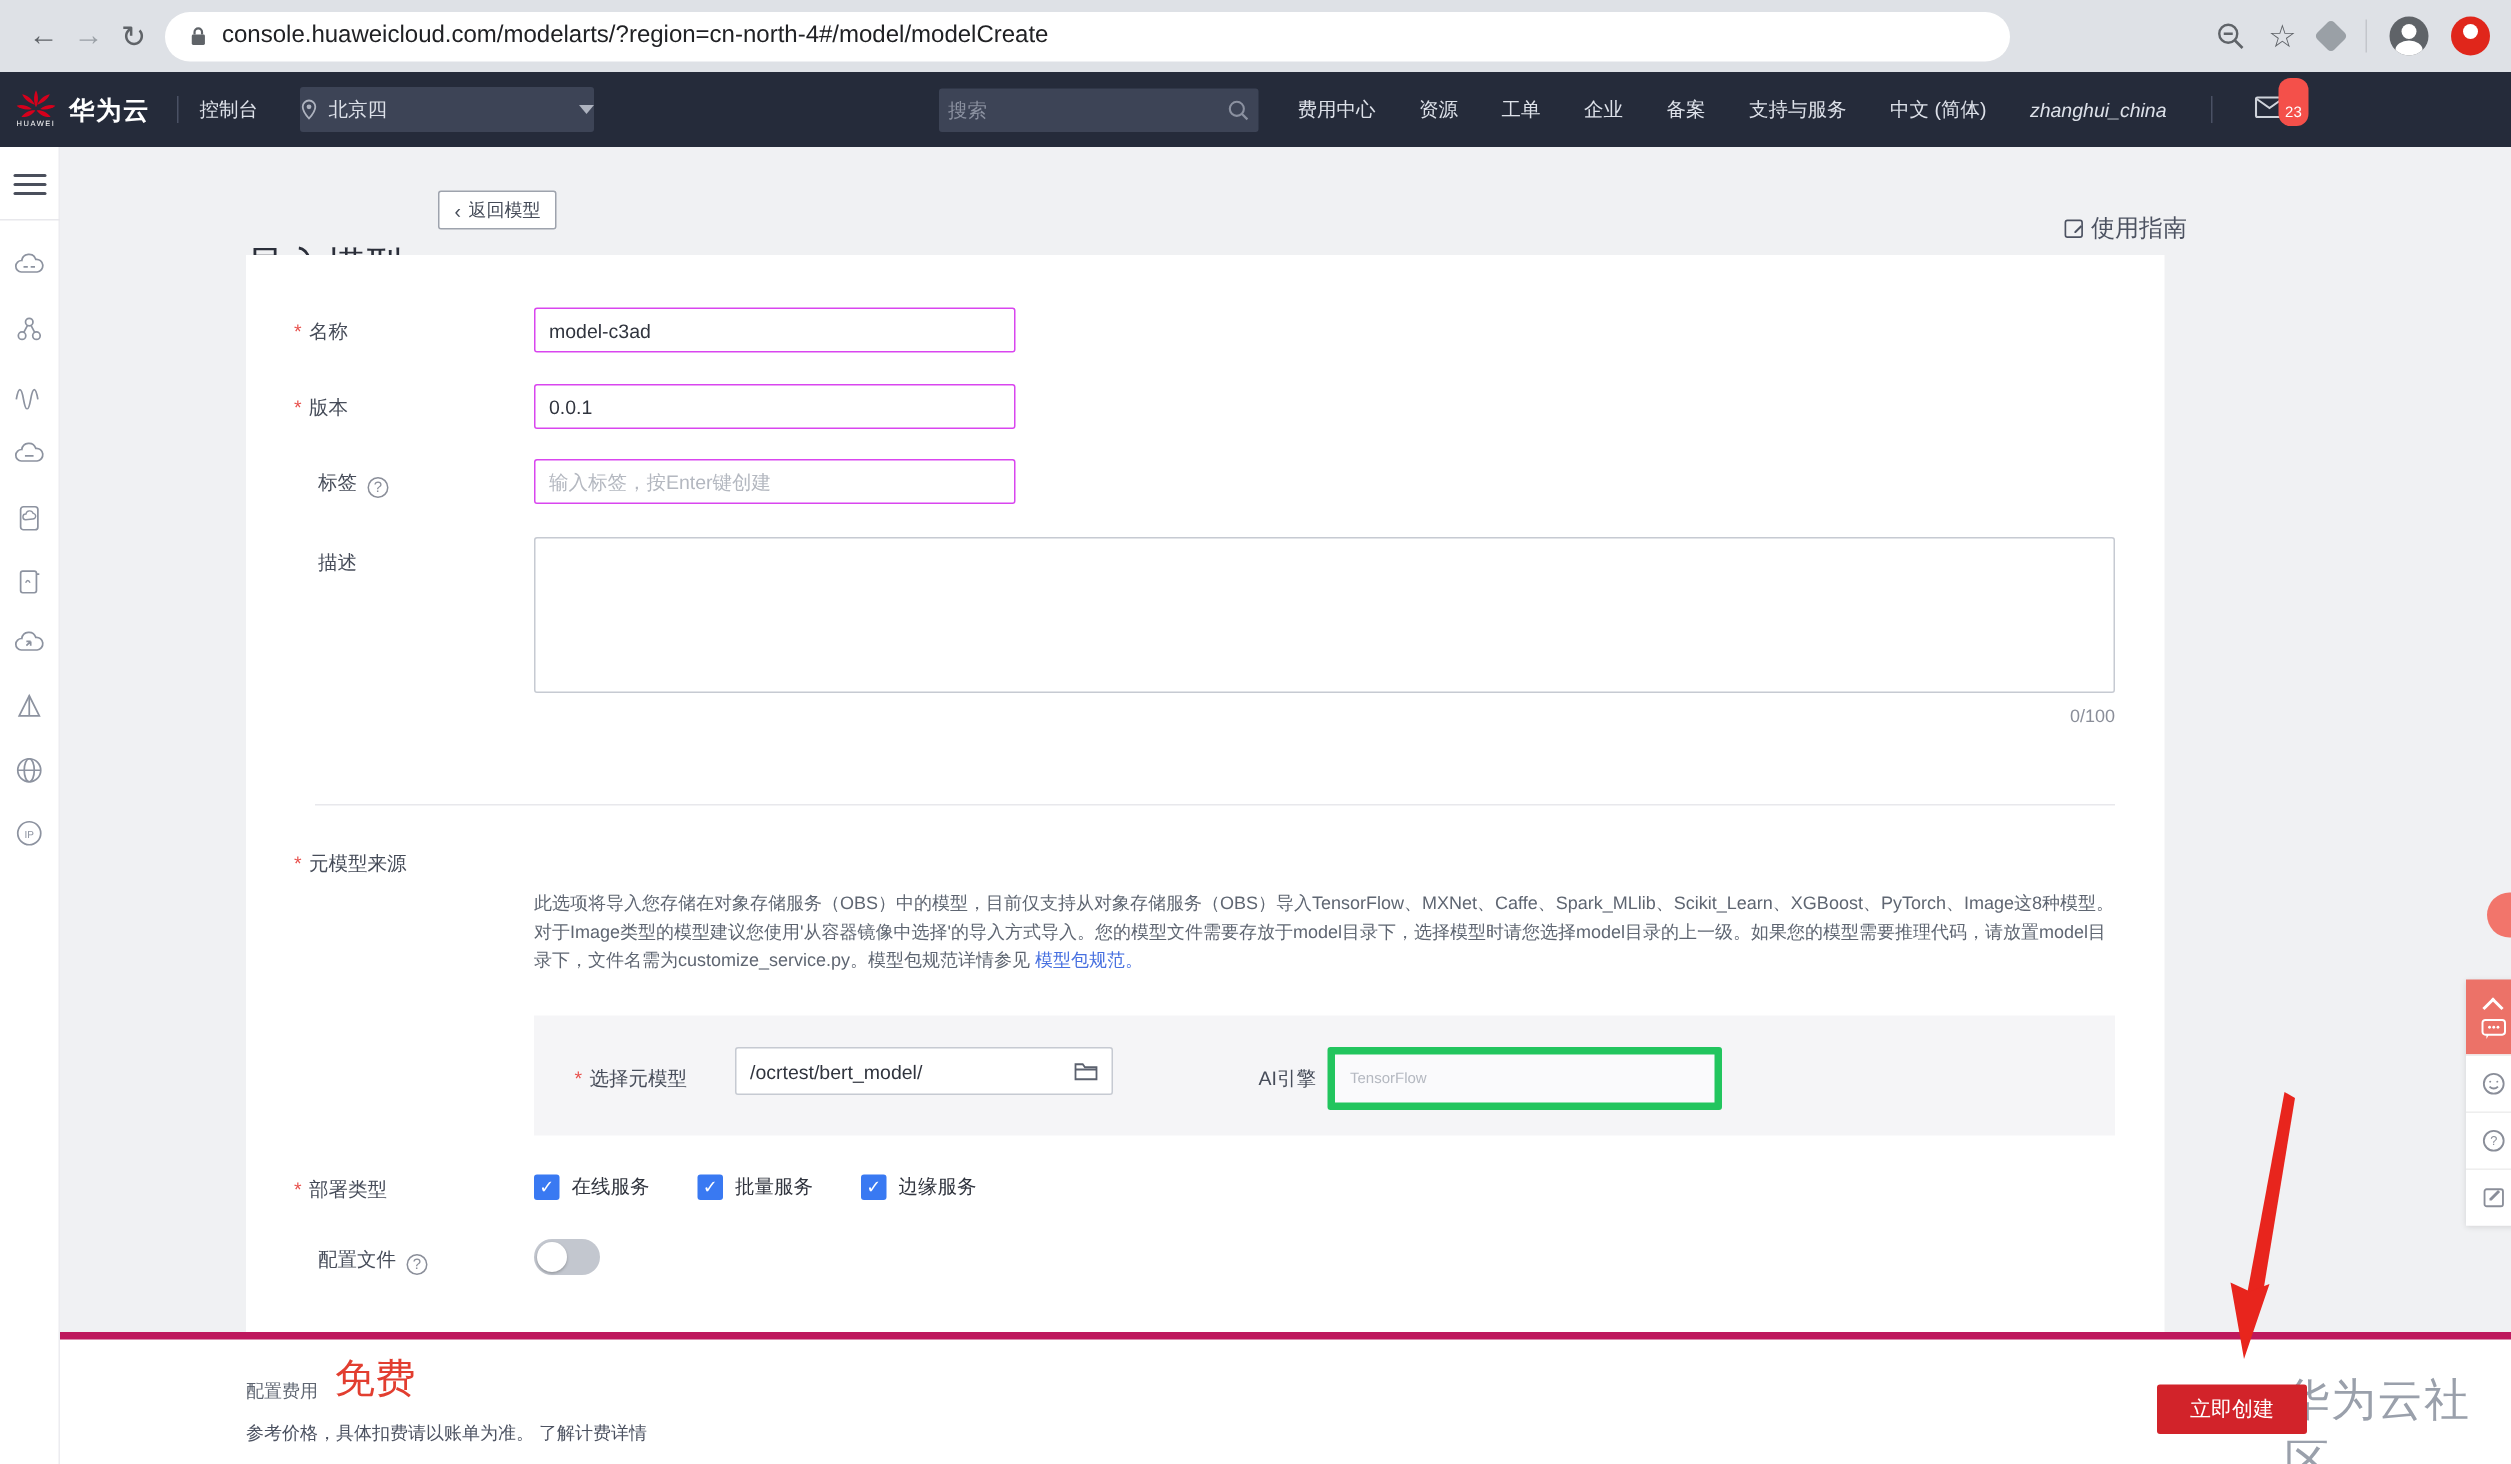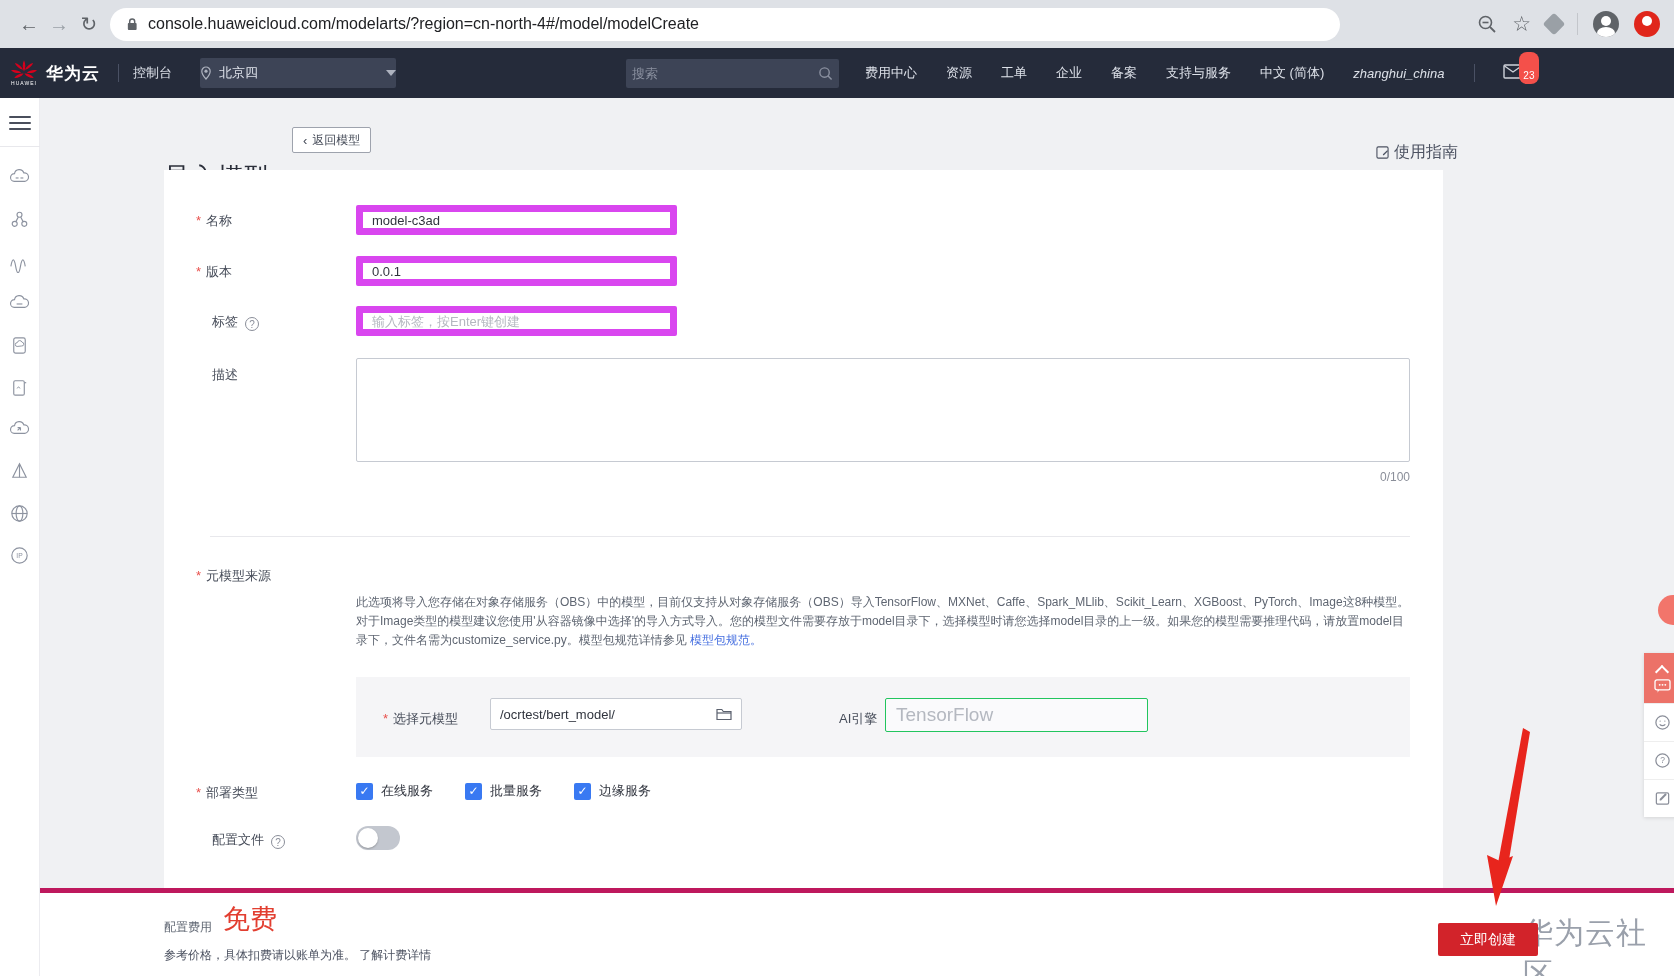--- a/index.html
+++ b/index.html
@@ -60,42 +60,42 @@
   .back-btn { position:absolute; left:252px; top:29px; height:26px; background:#fff; border:1px solid #9ea3ad;
     border-radius:2px; font-size:12px; color:#464c59; display:flex; align-items:center; padding:0 10px; gap:5px; cursor:pointer; }
   .back-chevron { font-size:13px; color:#464c59; }
   .guide-link { position:absolute; left:1336px; top:44px; font-size:16px; color:#4c5261; display:flex; align-items:center; gap:5px; cursor:pointer; }
 
   .card { position:absolute; left:124px; top:72px; width:1279px; height:718px; background:#fff; }
   .flabel { position:absolute; font-size:13px; color:#464c59; }
   .req:before { content:"*"; color:#e8514d; margin-right:5px; font-size:13px; }
   .qmark { display:inline-block; width:14px; height:14px; border:1px solid #8a8e99; border-radius:50%;
     font-size:10px; line-height:13px; text-align:center; color:#8a8e99; margin-left:7px; vertical-align:-2px; cursor:pointer; }
-  .tin { position:absolute; height:30px; border:7px solid #d946ef; border-radius:2px; padding:0 9px;
+  .tin { position:absolute; height:30px; border:1px solid #d946ef; border-radius:2px; padding:0 9px;
     font-size:13px; color:#30343e; outline:none; font-family:"Liberation Sans","DejaVu Sans",sans-serif; }
   .tin::placeholder { color:#b4b8c0; }
   .desc-area { position:absolute; left:192px; top:188px; width:1054px; height:104px; border:1px solid #c6cad2;
     border-radius:2px; resize:none; outline:none; }
   .counter { position:absolute; left:1146px; top:300px; width:100px; text-align:right; font-size:12px; color:#8a8e99; }
   .hdiv { position:absolute; left:46px; top:366px; width:1200px; height:1px; background:#e8e8ec; }
 
   .tabs { position:absolute; left:192px; top:390px; display:flex; }
   .tab { height:29px; line-height:29px; text-align:center; font-size:12px; color:#434a55;
     background:#eceff8; margin-right:1px; cursor:pointer; }
   .tab.active { background:#5e7ce0; color:#fff; }
   .note { position:absolute; left:192px; top:423px; width:1058px; font-size:12px; line-height:19px; color:#5f6672; }
   .note a { color:#4770e0; text-decoration:none; cursor:pointer; }
 
   .obs-panel { position:absolute; left:192px; top:507px; width:1054px; height:80px; background:#f5f5f7; }
   .obs-panel .flabel { top:33px; }
   .model-input-wrap { position:absolute; left:134px; top:21px; width:252px; height:32px; background:#fff;
     border:1px solid #c6cad2; border-radius:2px; display:flex; align-items:center; padding:0 9px; }
   .model-input-wrap input { flex:1; border:none; outline:none; font-size:13px; color:#30343e; background:transparent; }
   .engine-input { position:absolute; left:529px; top:21px; width:263px; height:32px; background:#fafafc;
-    border:1px solid #22c55e; border-radius:2px; padding:16px 10px; font-size:19px; color:#b4b8c0; }
+    border:5px solid #22c55e; border-radius:2px; padding:16px 10px; font-size:10px; color:#b4b8c0; }
 
   .chk-row { position:absolute; left:192px; top:612px; display:flex; gap:32px; }
   .chk { display:flex; align-items:center; gap:8px; font-size:13px; color:#30343e; cursor:pointer; }
   .chk .box { width:17px; height:17px; background:#3979f2; border-radius:2px; color:#fff; font-size:12px;
     line-height:17px; text-align:center; font-weight:bold; }
   .toggle { position:absolute; left:192px; top:656px; width:44px; height:24px; background:#c3c7cf;
     border-radius:12px; cursor:pointer; }
   .toggle .knob { position:absolute; left:2px; top:2px; width:20px; height:20px; background:#fff; border-radius:50%;
     box-shadow:0 1px 2px rgba(0,0,0,.25); }
 

